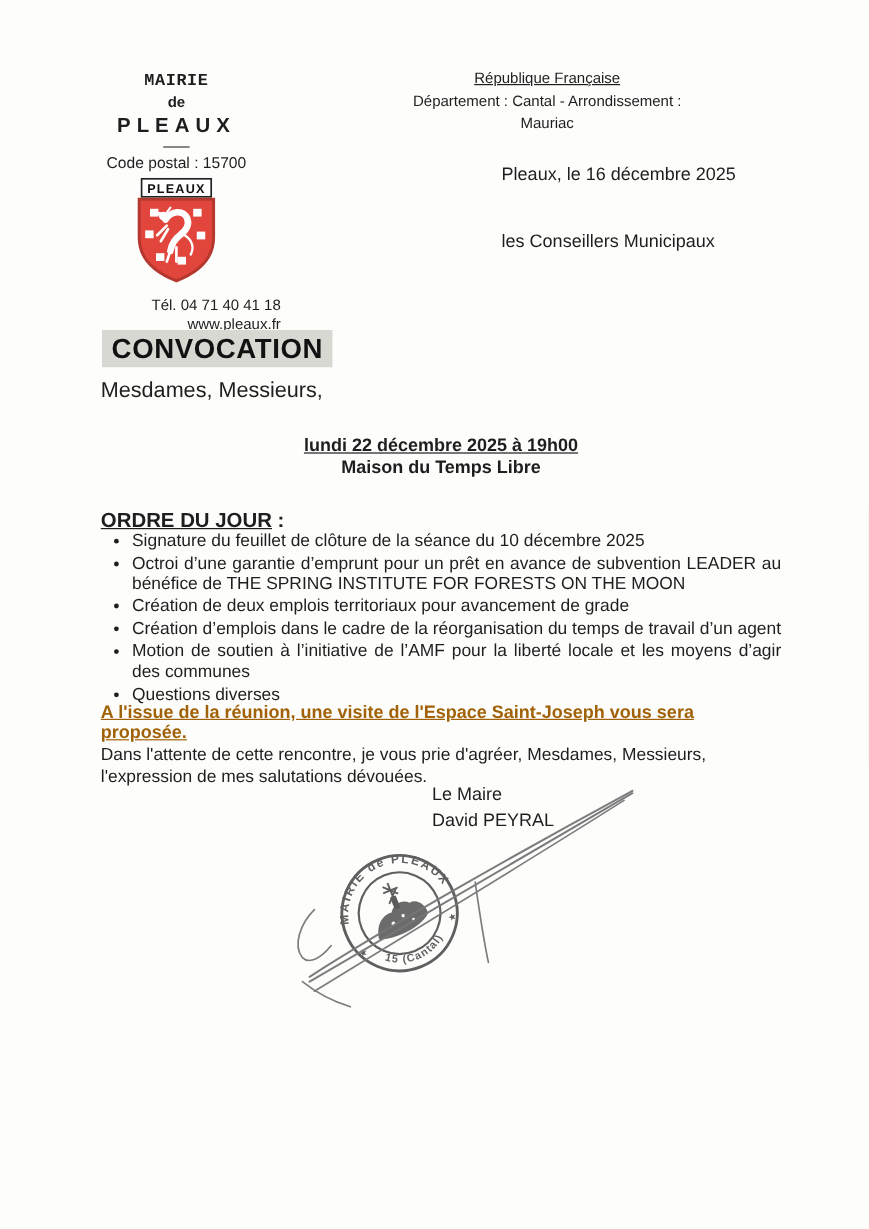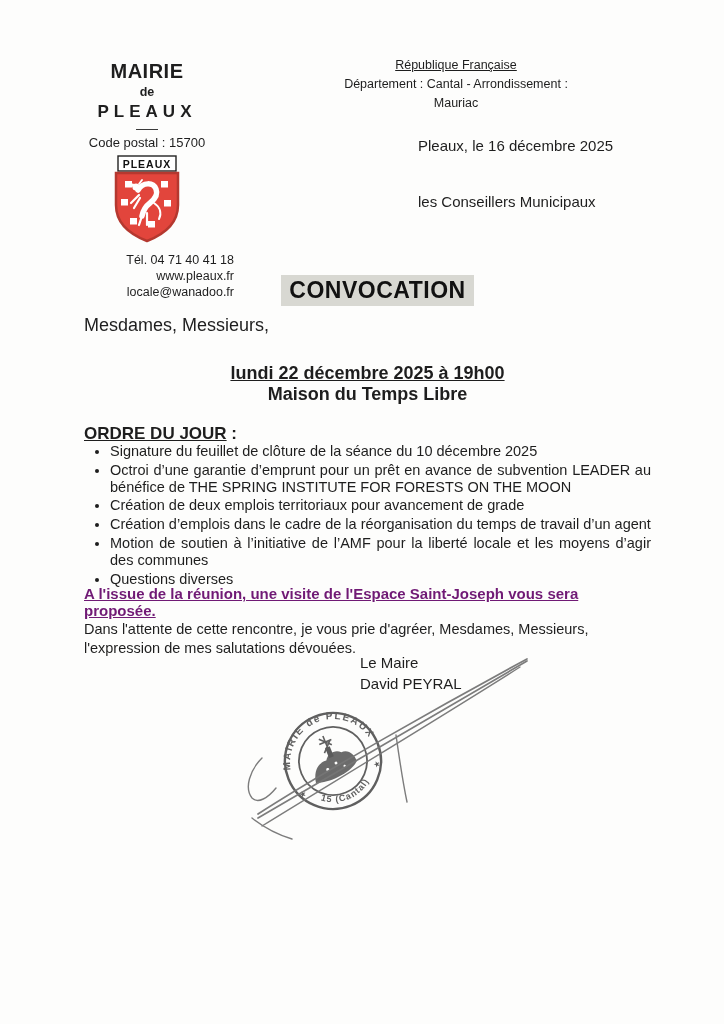--- a/index.html
+++ b/index.html
@@ -5,55 +5,55 @@
   html,body { margin:0; padding:0; background:#e8e8e8; }
   .page {
     position:relative; width:724px; height:1024px; margin:0 auto;
     background:#fdfdfc; overflow:hidden;
     font-family:"Liberation Sans", sans-serif; color:#1e1e1e;
   }
   .abs { position:absolute; }
 
   
   .sender { left:60px; top:60px; width:174px; text-align:center; }
-  .s-mairie { font-weight:700; font-size:20px; letter-spacing:.5px; }
+  .s-mairie { font-weight:700; font-size:14px; letter-spacing:.5px;font-family:Liberation Mono, monospace; }
   .s-de     { font-weight:700; font-size:12.5px; margin-top:2px; }
   .s-pleaux { font-weight:700; font-size:17px; letter-spacing:5px; margin-top:3px; }
   .s-rule   { width:22px; border-top:1.6px solid #3a3a3a; margin:7px auto 5px auto; }
   .s-code   { font-size:13px; margin-bottom:5px; }
   .s-contact { font-size:12.5px; line-height:1.28; margin-top:5px;text-align:right; }
 
   
   .hdr-right { left:336px; top:56px; width:240px; text-align:center; font-size:12.5px; line-height:1.5; }
   .hdr-right .rep { text-decoration:underline; }
   .dateline  { left:418px; top:137px; font-size:15px; }
   .recipient { left:418px; top:191px; font-size:15px; line-height:1.4; }
 
   
-  .title-row { left:85px; top:275px; width:585px; text-align:center; }
+  .title-row { left:85px; top:275px; width:585px; }
   .title-row span {
     display:inline-block; background:#d8d8d2; color:#111;
     font-weight:700; font-size:23px; letter-spacing:.5px; padding:2px 8px;
   }
 
   
   .salutation { left:84px; top:315px; font-size:18px; }
   .intro      { left:84px; top:340px; font-size:14.5px; }
   .meeting    { left:85px; top:363px; width:565px; text-align:center;
-                font-weight:700; font-size:18px; line-height:1.18; }
+                font-weight:700; font-size:15px; line-height:1.18; }
   .meeting .u { text-decoration:underline; }
 
   .agenda-head { left:84px; top:424px; font-size:17px; font-weight:700; }
   .agenda-head .u { text-decoration:underline; }
   .agenda { left:84px; top:443px; width:567px; }
   .agenda ul { margin:0; padding:0 0 0 26px; }
   .agenda li { font-size:14.5px; line-height:1.16; text-align:justify; margin-bottom:2px; }
 
   .announce { left:84px; top:585px; width:570px; font-size:15px; font-weight:700;
-              color:#701a75; text-decoration:underline; }
+              color:#a16207; text-decoration:underline; }
   .closing  { left:84px; top:620px; width:572px; font-size:14.5px; line-height:1.32; }
 
   .signoff { left:360px; top:652px; width:170px; text-align:left;
              font-size:15px; line-height:1.4; }
 
   .stamp-svg { left:265px; top:693px; }
   .sig-svg   { left:200px; top:628px; }
 </style>
 </head>
 <body>

